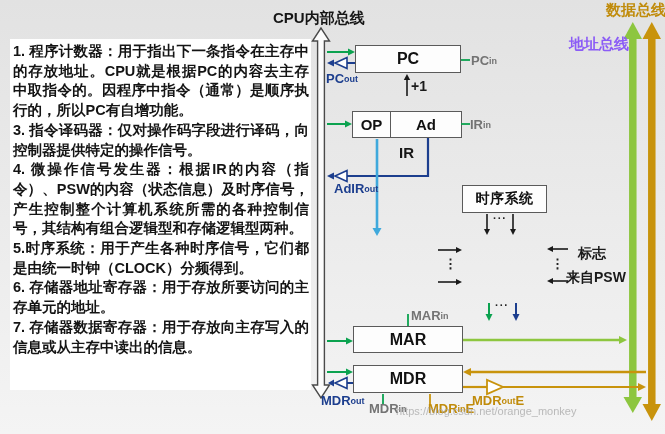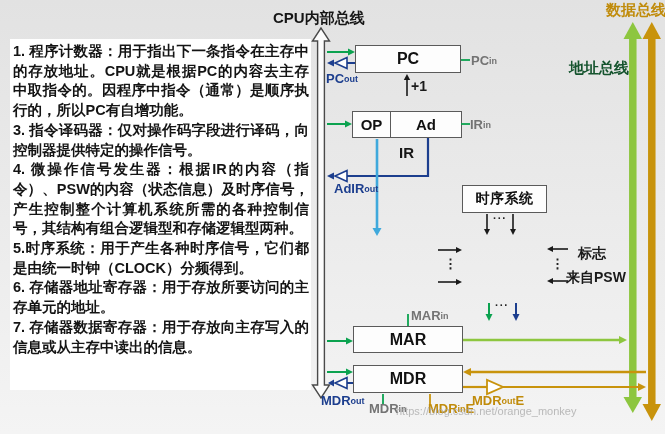--- a/index.html
+++ b/index.html
@@ -31,21 +31,21 @@
 
   svg.lines { position:absolute; left:0; top:0; z-index:3; pointer-events:none; }
 
   .label { position:absolute; white-space:nowrap; z-index:4; }
   .b15 { font-size:15px; font-weight:700; color:#161616; }
   .sig { font-size:13px; font-weight:700; letter-spacing:0; }
   .sig .sub { font-size:9px; vertical-align:1px; }
   .green  { color:#737373; }
   .navy   { color:#1c3e8e; }
   .gold   { color:#c08b0a; }
-  .lime   { color:#14532d;margin-top:24px; }
+  .lime   { color:#8b5cf6; }
   .blackl { color:#1a1a1a; }
   .dots-h { font-size:11px; font-weight:700; color:#222; letter-spacing:1px; }
   .dots-v { font-size:13px; font-weight:700; color:#222; }
 
   .watermark {
     position:absolute; left:396px; top:405px; z-index:5;
     font-size:11px; color:rgba(165,165,165,0.75); white-space:nowrap;
   }
 </style>
 </head>

